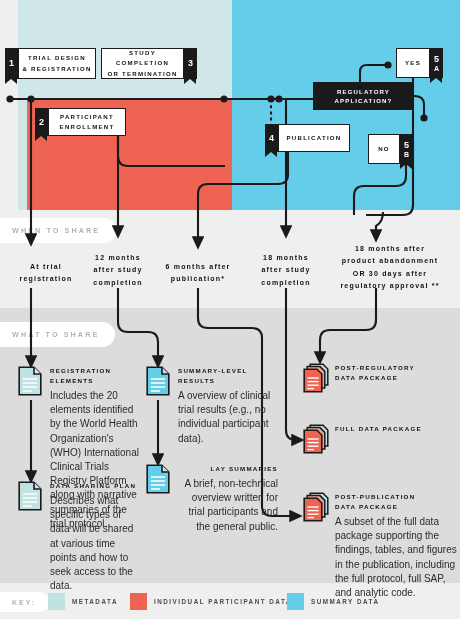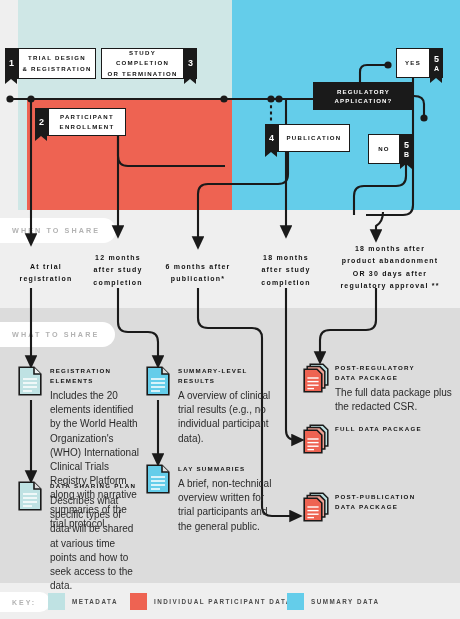--- a/index.html
+++ b/index.html
@@ -110,21 +110,21 @@
   .item .desc{
     font-size:10px;line-height:1.42;color:#2b2b2b;margin:0;
   }
   #it-registration{left:18px;top:366px;width:120px;}
   #it-registration .txt{width:92px;}
   #it-datasharing{left:18px;top:481px;width:120px;}
   #it-datasharing .txt{width:92px;}
   #it-summary{left:146px;top:366px;width:130px;}
   #it-summary .txt{width:100px;}
   #it-lay{left:146px;top:464px;width:130px;}
-  #it-lay .txt{width:100px;}
+  #it-lay .txt{width:100px;text-align:right;}
   #it-postreg{left:303px;top:363px;width:156px;}
   #it-postreg .txt{width:124px;}
   #it-full{left:303px;top:424px;width:156px;}
   #it-full .txt{width:124px;}
   #it-postpub{left:303px;top:492px;width:156px;}
   #it-postpub .txt{width:124px;}
 
   
   #key-pill{
     position:absolute;left:0;top:592px;height:20px;background:#fff;
@@ -372,21 +372,20 @@
           <line x1="4.4" y1="15" x2="15.6" y2="15"></line>
             <line x1="4.4" y1="18.6" x2="15.6" y2="18.6"></line>
           <line x1="4.4" y1="22.2" x2="15.6" y2="22.2"></line>
             <line x1="4.4" y1="25.6" x2="11" y2="25.6"></line>
         </g>
       </svg>
     </span>
     <div class="txt">
       <p class="ttl" style="white-space:pre-line">POST-REGULATORY
 DATA PACKAGE</p>
-      <p class="desc">The full data package plus the redacted CSR.</p>
     </div>
   </div>
 
   <div class="item" id="it-full">
     <span class="icon">
       <svg width="26" height="30" viewBox="0 0 26 30">
         <path d="M7.2,1.2 H20 L24.8,6 V22 H7.2 Z" fill="#bfe2e3" stroke="#1a1a1a" stroke-width="1.5"></path>
         <path d="M4.2,3.6 H17 L21.8,8.4 V25 H4.2 Z" fill="#f0a396" stroke="#1a1a1a" stroke-width="1.5"></path>
         <path d="M1.2,6.2 H14 L18.8,11 V28.8 H1.2 Z" fill="#ee6352" stroke="#1a1a1a" stroke-width="1.6"></path>
         <g stroke="#fff" stroke-width="1.4">
@@ -412,20 +411,21 @@
           <line x1="4.4" y1="15" x2="15.6" y2="15"></line>
             <line x1="4.4" y1="18.6" x2="15.6" y2="18.6"></line>
           <line x1="4.4" y1="22.2" x2="15.6" y2="22.2"></line>
             <line x1="4.4" y1="25.6" x2="11" y2="25.6"></line>
         </g>
       </svg>
     </span>
     <div class="txt">
       <p class="ttl" style="white-space:pre-line">POST-PUBLICATION
 DATA PACKAGE</p>
+      <p class="desc">A subset of the full data package supporting the findings, tables, and figures in the publication, including the full protocol, full SAP, and analytic code.</p>
     </div>
   </div>
 
   <div id="key-pill">KEY:</div>
 
   <div class="keyitem" id="key-meta">
     <span class="sw" style="background:#bfe2e3"></span>
     <span class="kl">METADATA</span>
   </div>
   <div class="keyitem" id="key-ipd">

